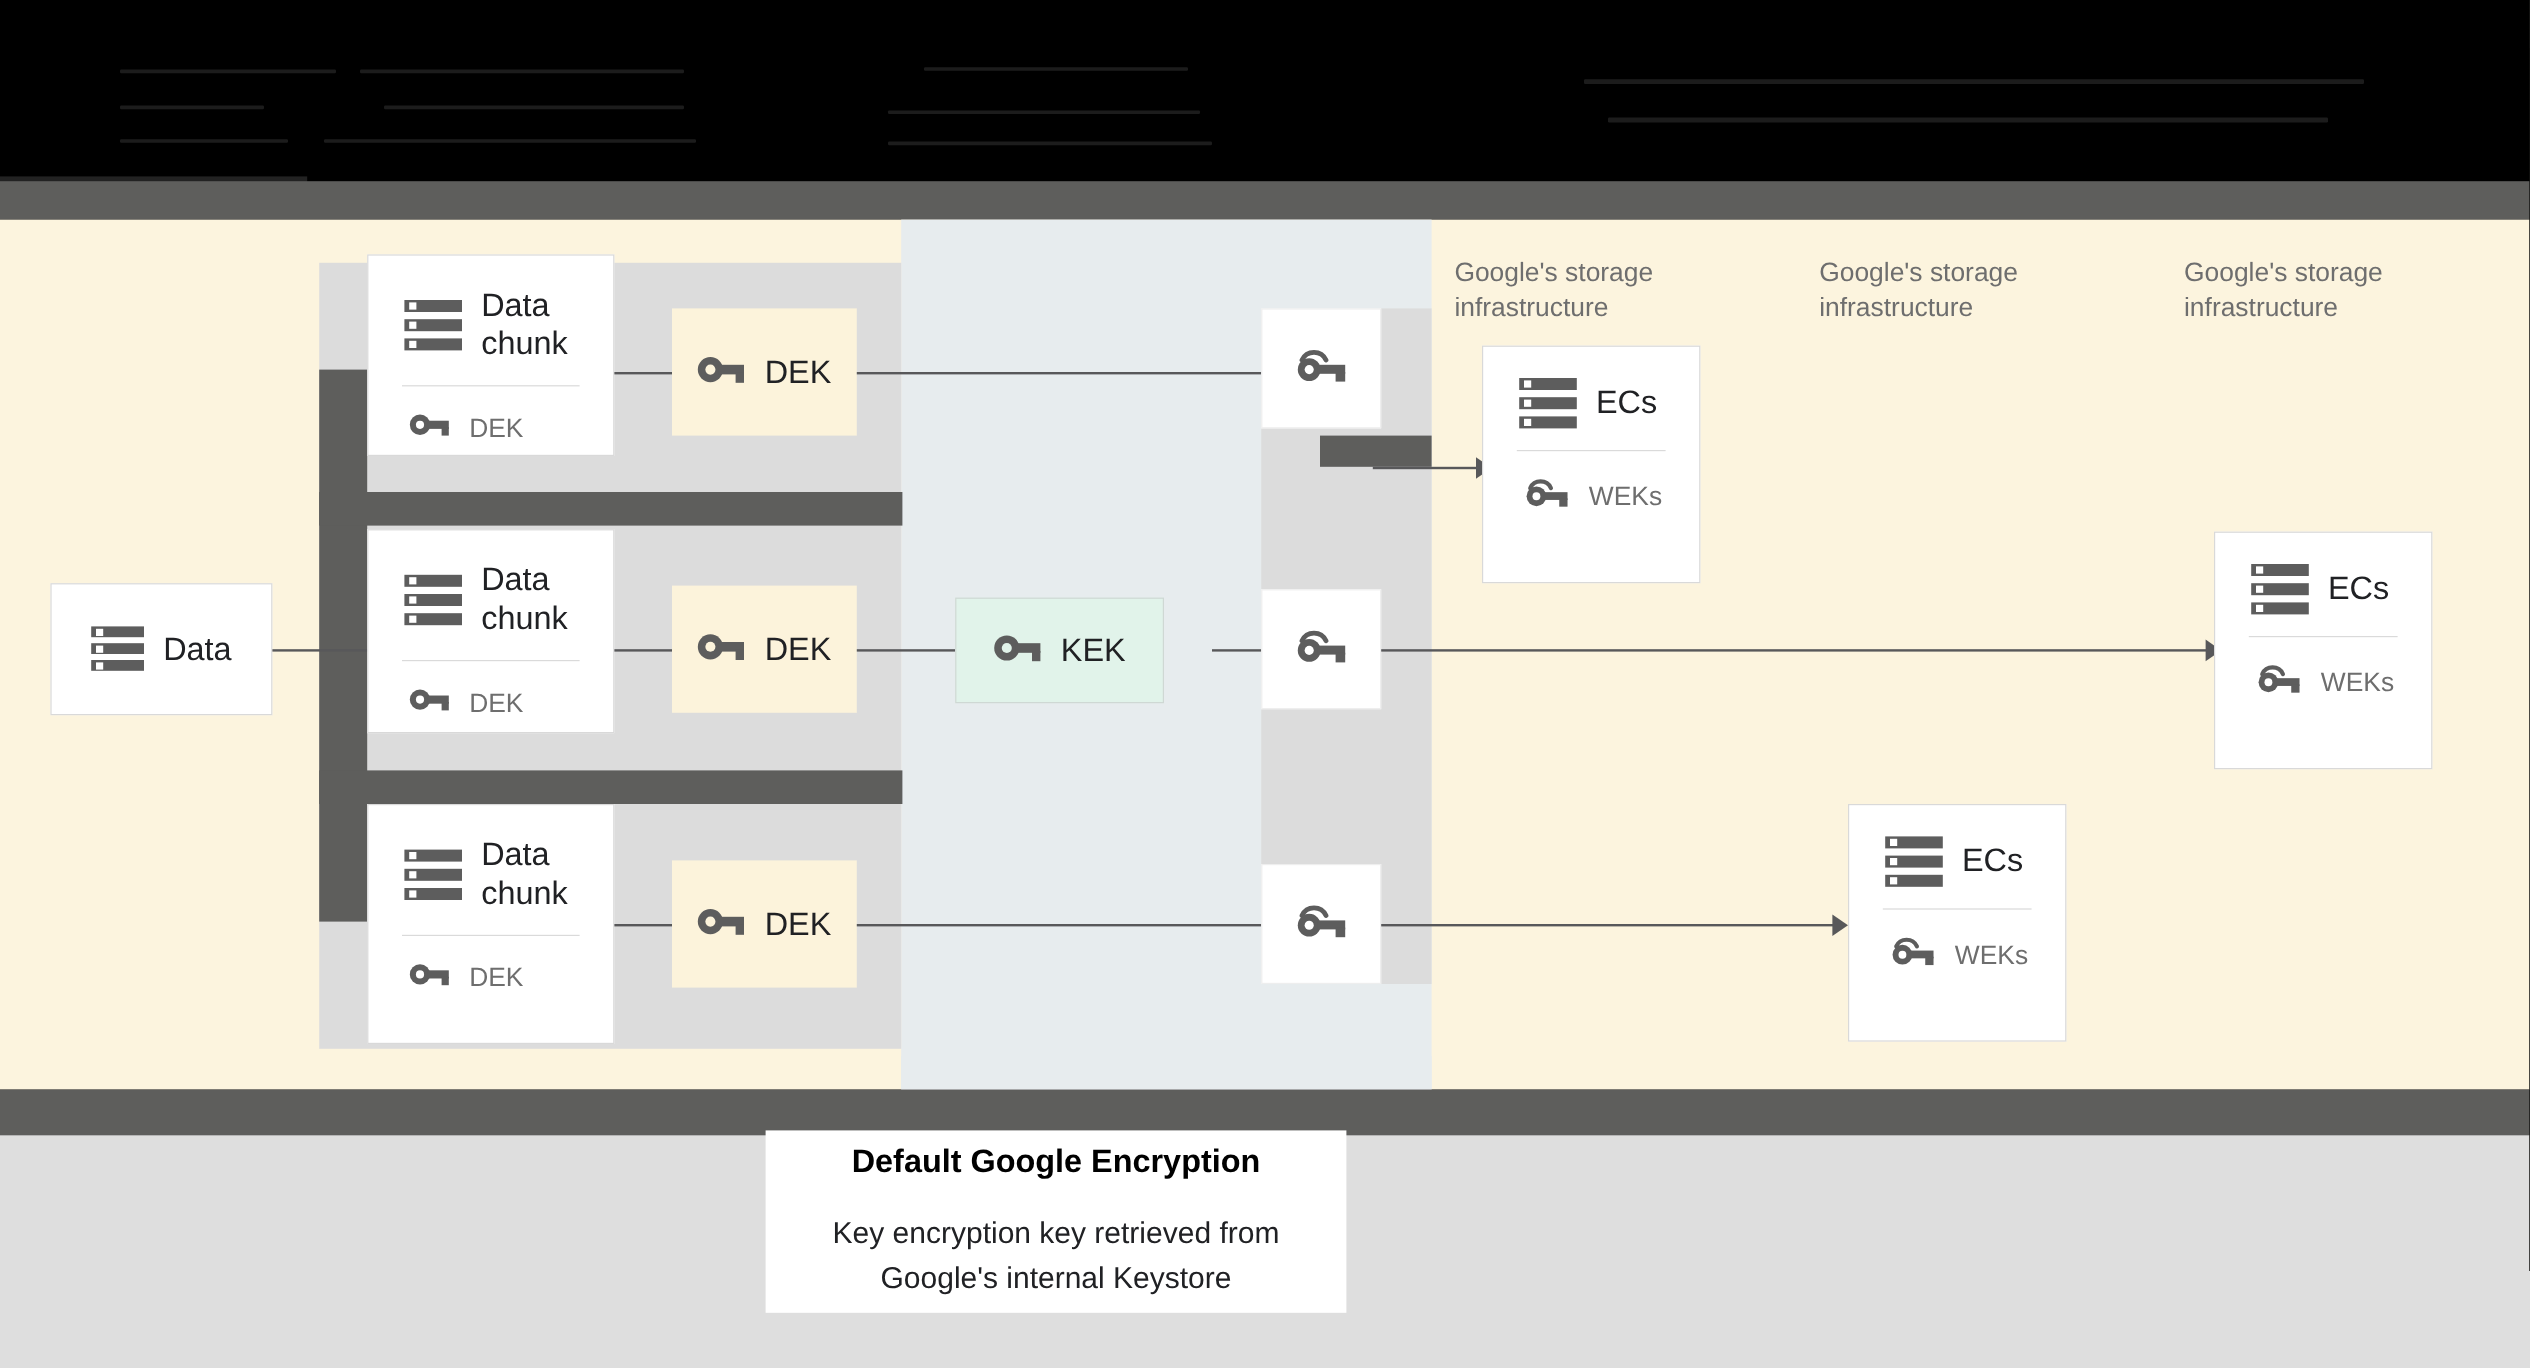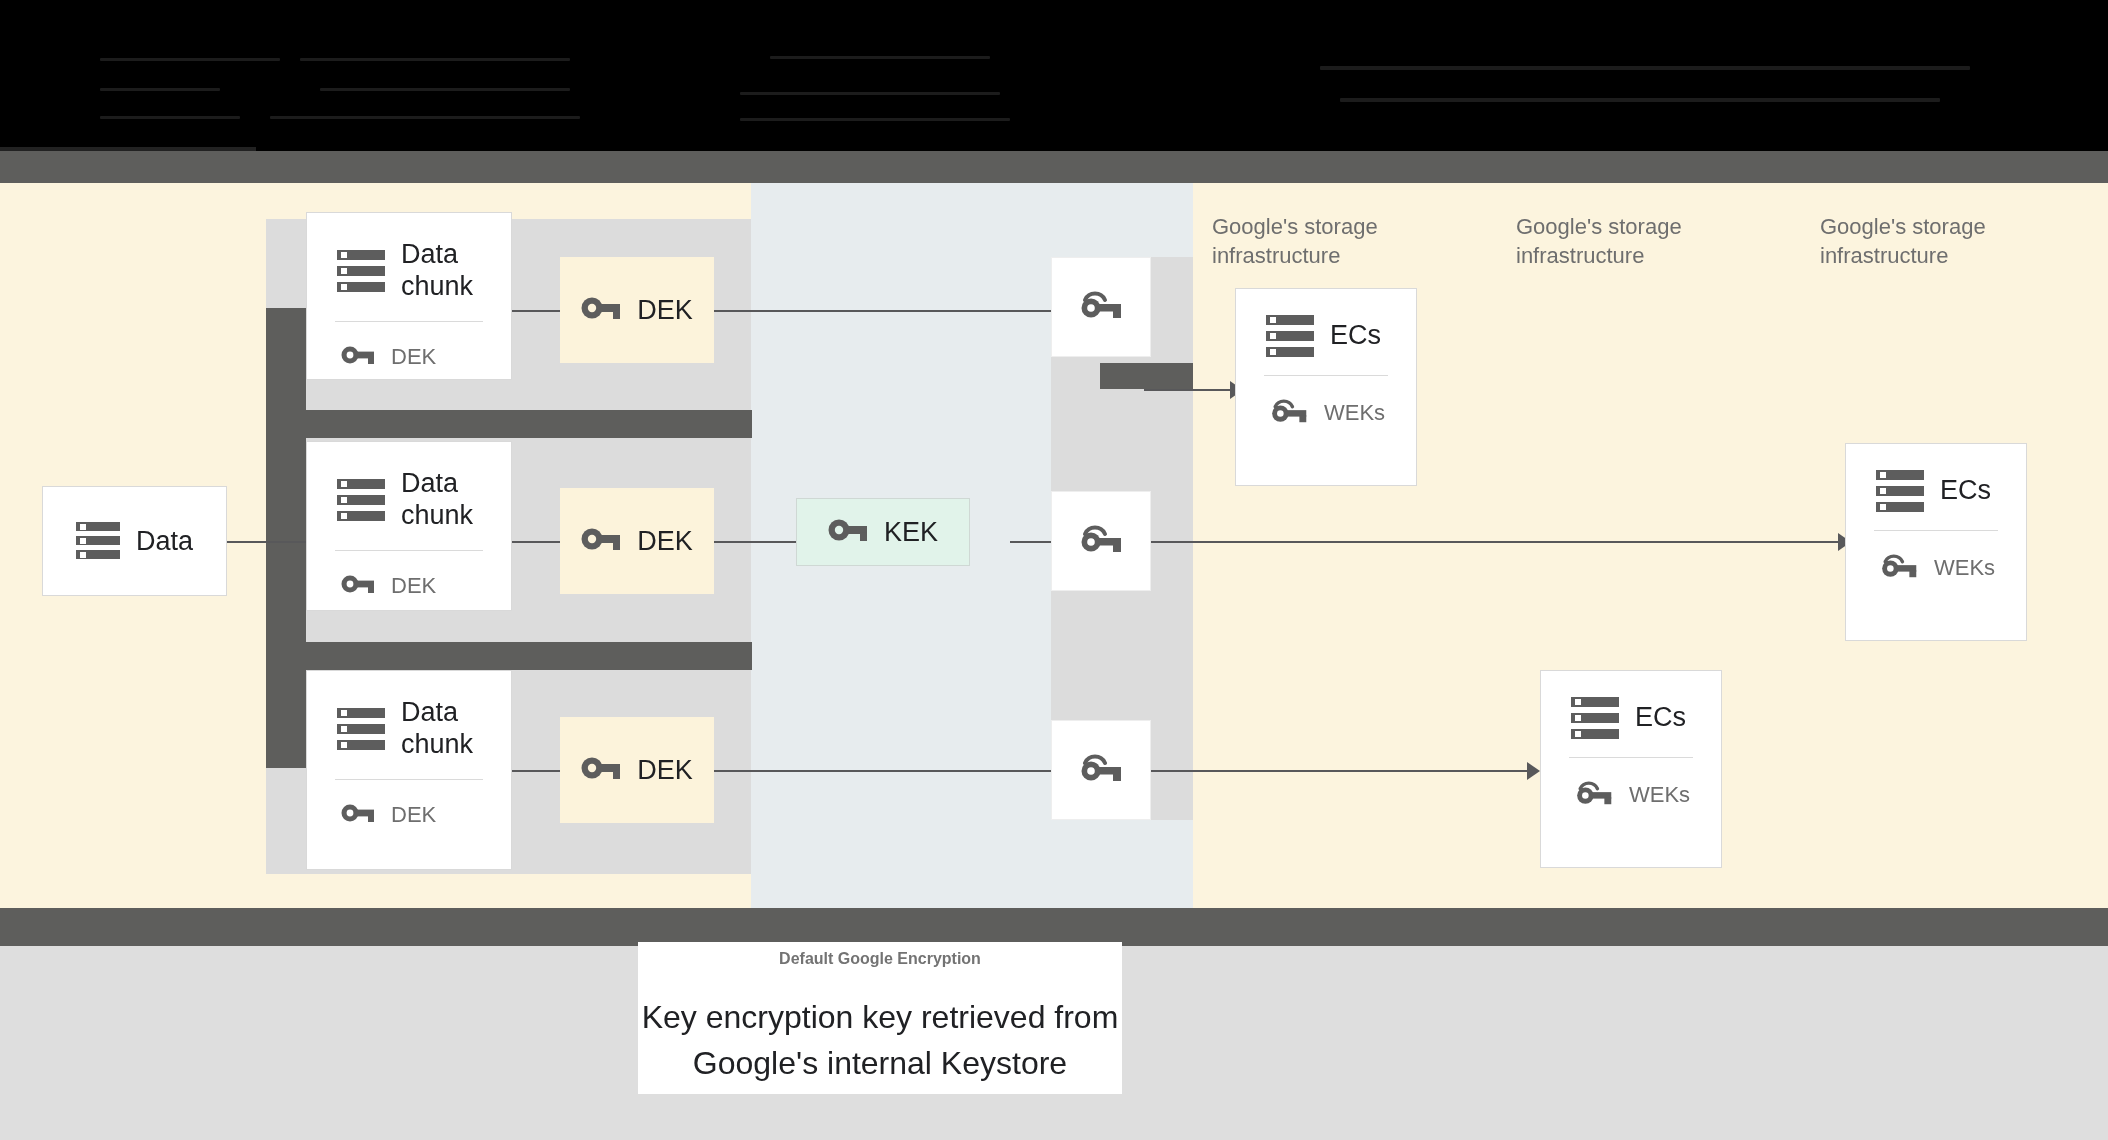--- a/index.html
+++ b/index.html
@@ -66,22 +66,22 @@
 
   .keyicon{flex:0 0 auto;display:inline-block;}
 
   
   .col-caption{position:absolute;font-size:22px;line-height:1.3;color:#6e6e6e;white-space:pre-line;}
 
   
   #caption-card{position:absolute;left:638px;top:942px;width:484px;height:152px;
                 background:#fff;display:flex;flex-direction:column;align-items:center;
                 justify-content:center;}
-  #caption-title{font-size:16px;font-weight:bold;color:#737373;}
-  #caption-body{margin-top:26px;font-size:32px;color:#202124;text-align:center;line-height:1.45;}
+  #caption-title{font-size:27px;font-weight:bold;color:#000000;}
+  #caption-body{margin-top:26px;font-size:25px;color:#202124;text-align:center;line-height:1.45;}
   #caption-body b{font-weight:normal;}
 
   
   .hdr-line{position:absolute;background:#1c1c1c;border-radius:1px;}
 </style>
 </head>
 <body>
 
 <div id="stage">
 
@@ -209,21 +209,21 @@
           <circle cx="11" cy="12" r="10.5" fill="#5d5d5d"></circle>
           <circle cx="11" cy="12" r="4.2" fill="#fcf3db"></circle>
           <rect x="18" y="8" width="21" height="8" fill="#5d5d5d"></rect>
           <rect x="32" y="14.5" width="7" height="8.5" fill="#5d5d5d"></rect>
         </svg>
     </span>
     <span class="chip-label">DEK</span>
   </div>
   <div class="line" style="left:714px;top:541px;width:82px;"></div>
 
-  <div class="chipbox kek-box" style="left:796px;top:498px;width:174px;height:68px;">
+  <div class="chipbox kek-box" style="left:796px;top:498px;width:174px;height:88px;">
     <span class="keyicon">
       <svg width="40" height="24" viewBox="0 0 40 24">
           <circle cx="11" cy="12" r="10.5" fill="#5d5d5d"></circle>
           <circle cx="11" cy="12" r="4.2" fill="#e1f3ea"></circle>
           <rect x="18" y="8" width="21" height="8" fill="#5d5d5d"></rect>
           <rect x="32" y="14.5" width="7" height="8.5" fill="#5d5d5d"></rect>
         </svg>
     </span>
     <span class="chip-label">KEK</span>
   </div>

